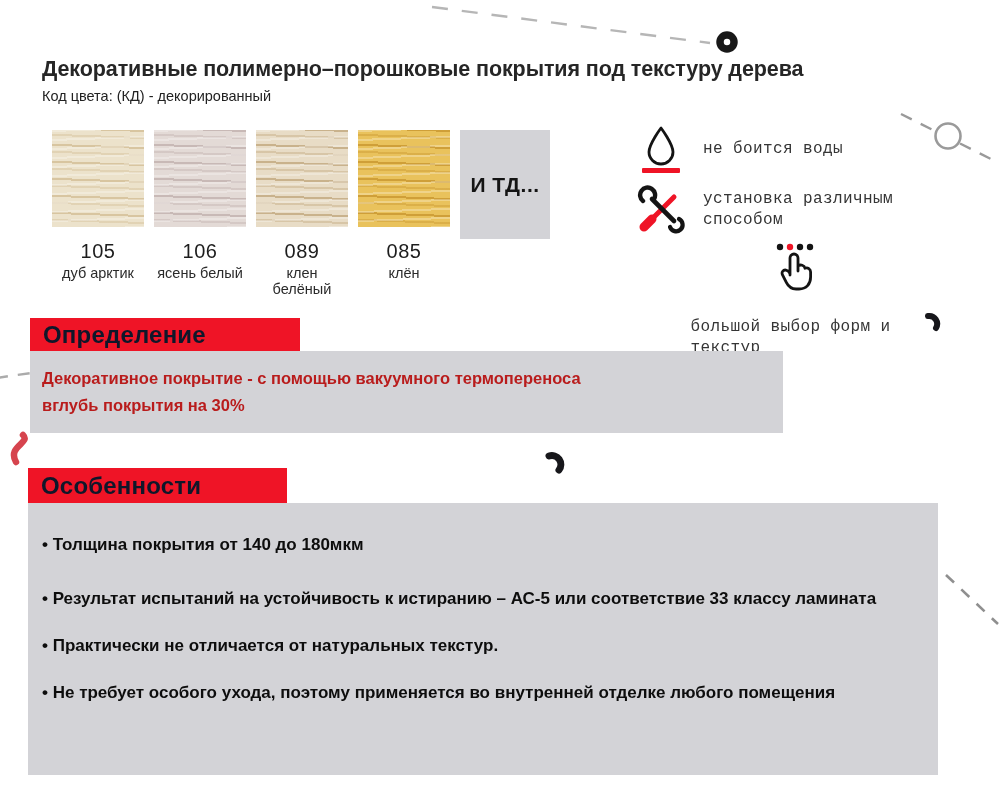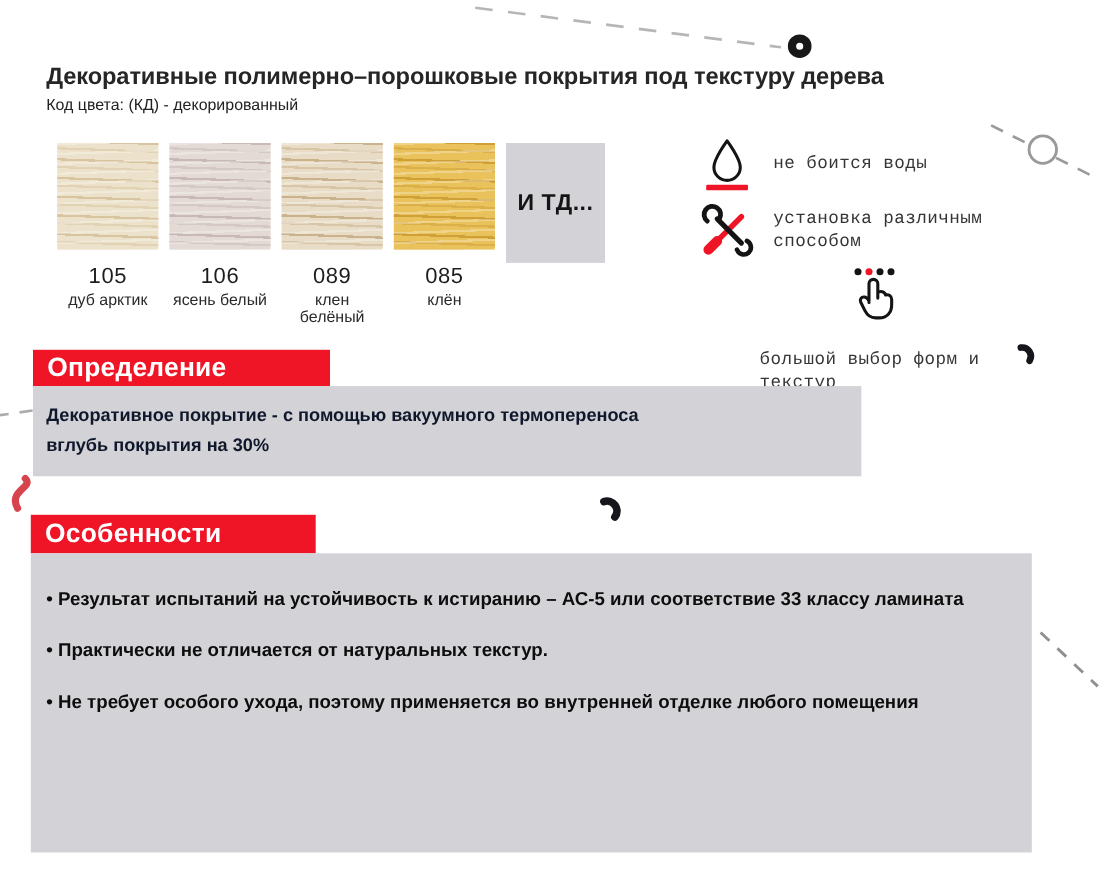--- a/index.html
+++ b/index.html
@@ -24,25 +24,25 @@
   .etc-label{font-size:21px;font-weight:700;color:#141414;letter-spacing:.5px;}
 
   
   .icon-rows{left:633px;top:121px;display:flex;flex-direction:column;gap:3px;width:330px;}
   .icon-row{display:flex;align-items:center;gap:14px;}
   .icon-cell{width:56px;display:flex;justify-content:center;align-items:center;}
   .icon-label{font-size:16px;color:#353535;line-height:1.32;letter-spacing:.4px;max-width:215px;font-family:Liberation Mono, monospace;}
   .row-1{height:58px;}.row-2{height:56px;}.row-3{height:66px;flex-direction:column;}
 
   
-  .banner{background:var(--accent,#ef1426);color:#ffffff;font-weight:700;font-size:24px;
+  .banner{background:var(--accent,#ef1426);color:#0f172a;font-weight:700;font-size:24px;
           display:flex;align-items:center;padding-left:13px;box-sizing:border-box;letter-spacing:.2px;}
   .def-banner{left:30px;top:318px;width:270px;height:33px;}
   .def-box{left:30px;top:351px;width:753px;box-sizing:border-box;background:var(--panel,#d3d3d7);
-           padding:14px 18px 15px 12px;font-size:16.5px;font-weight:700;line-height:1.62;color:#0f172a;}
+           padding:14px 18px 15px 12px;font-size:16.5px;font-weight:700;line-height:1.62;color:#b91c1c;}
   .feat-banner{left:28px;top:468px;width:259px;height:35px;}
   .feat-box{left:28px;top:503px;width:910px;height:272px;box-sizing:border-box;background:var(--panel,#d3d3d7);
             padding:26px 20px 18px 14px;}
   .bullet{font-size:17px;font-weight:700;color:#0d0d0d;line-height:1.85;}
   .bullet::before{content:"\2022\00a0";}
   .bullet.b1{margin-bottom:23px;}
   .bullet.b2{margin-bottom:15px;}
   .bullet.b3{margin-bottom:16px;}
 
   svg{display:block;}
@@ -158,16 +158,17 @@
 </div>
 <div class="abs def-box">
   <div>Декоративное покрытие - с помощью вакуумного термопереноса</div>
   <div>вглубь покрытия на 30%</div>
 </div>
 
 <div class="abs banner feat-banner">
   <span>Особенности</span>
 </div>
 <div class="abs feat-box">
+  <div class="bullet b1">Толщина покрытия от 140 до 180мкм</div>
   <div class="bullet b2">Результат испытаний на устойчивость к истиранию – АС-5 или соответствие 33 классу ламината</div>
   <div class="bullet b3">Практически не отличается от натуральных текстур.</div>
   <div class="bullet b4">Не требует особого ухода, поэтому применяется во внутренней отделке любого помещения</div>
 </div>
 
 </body></html>

